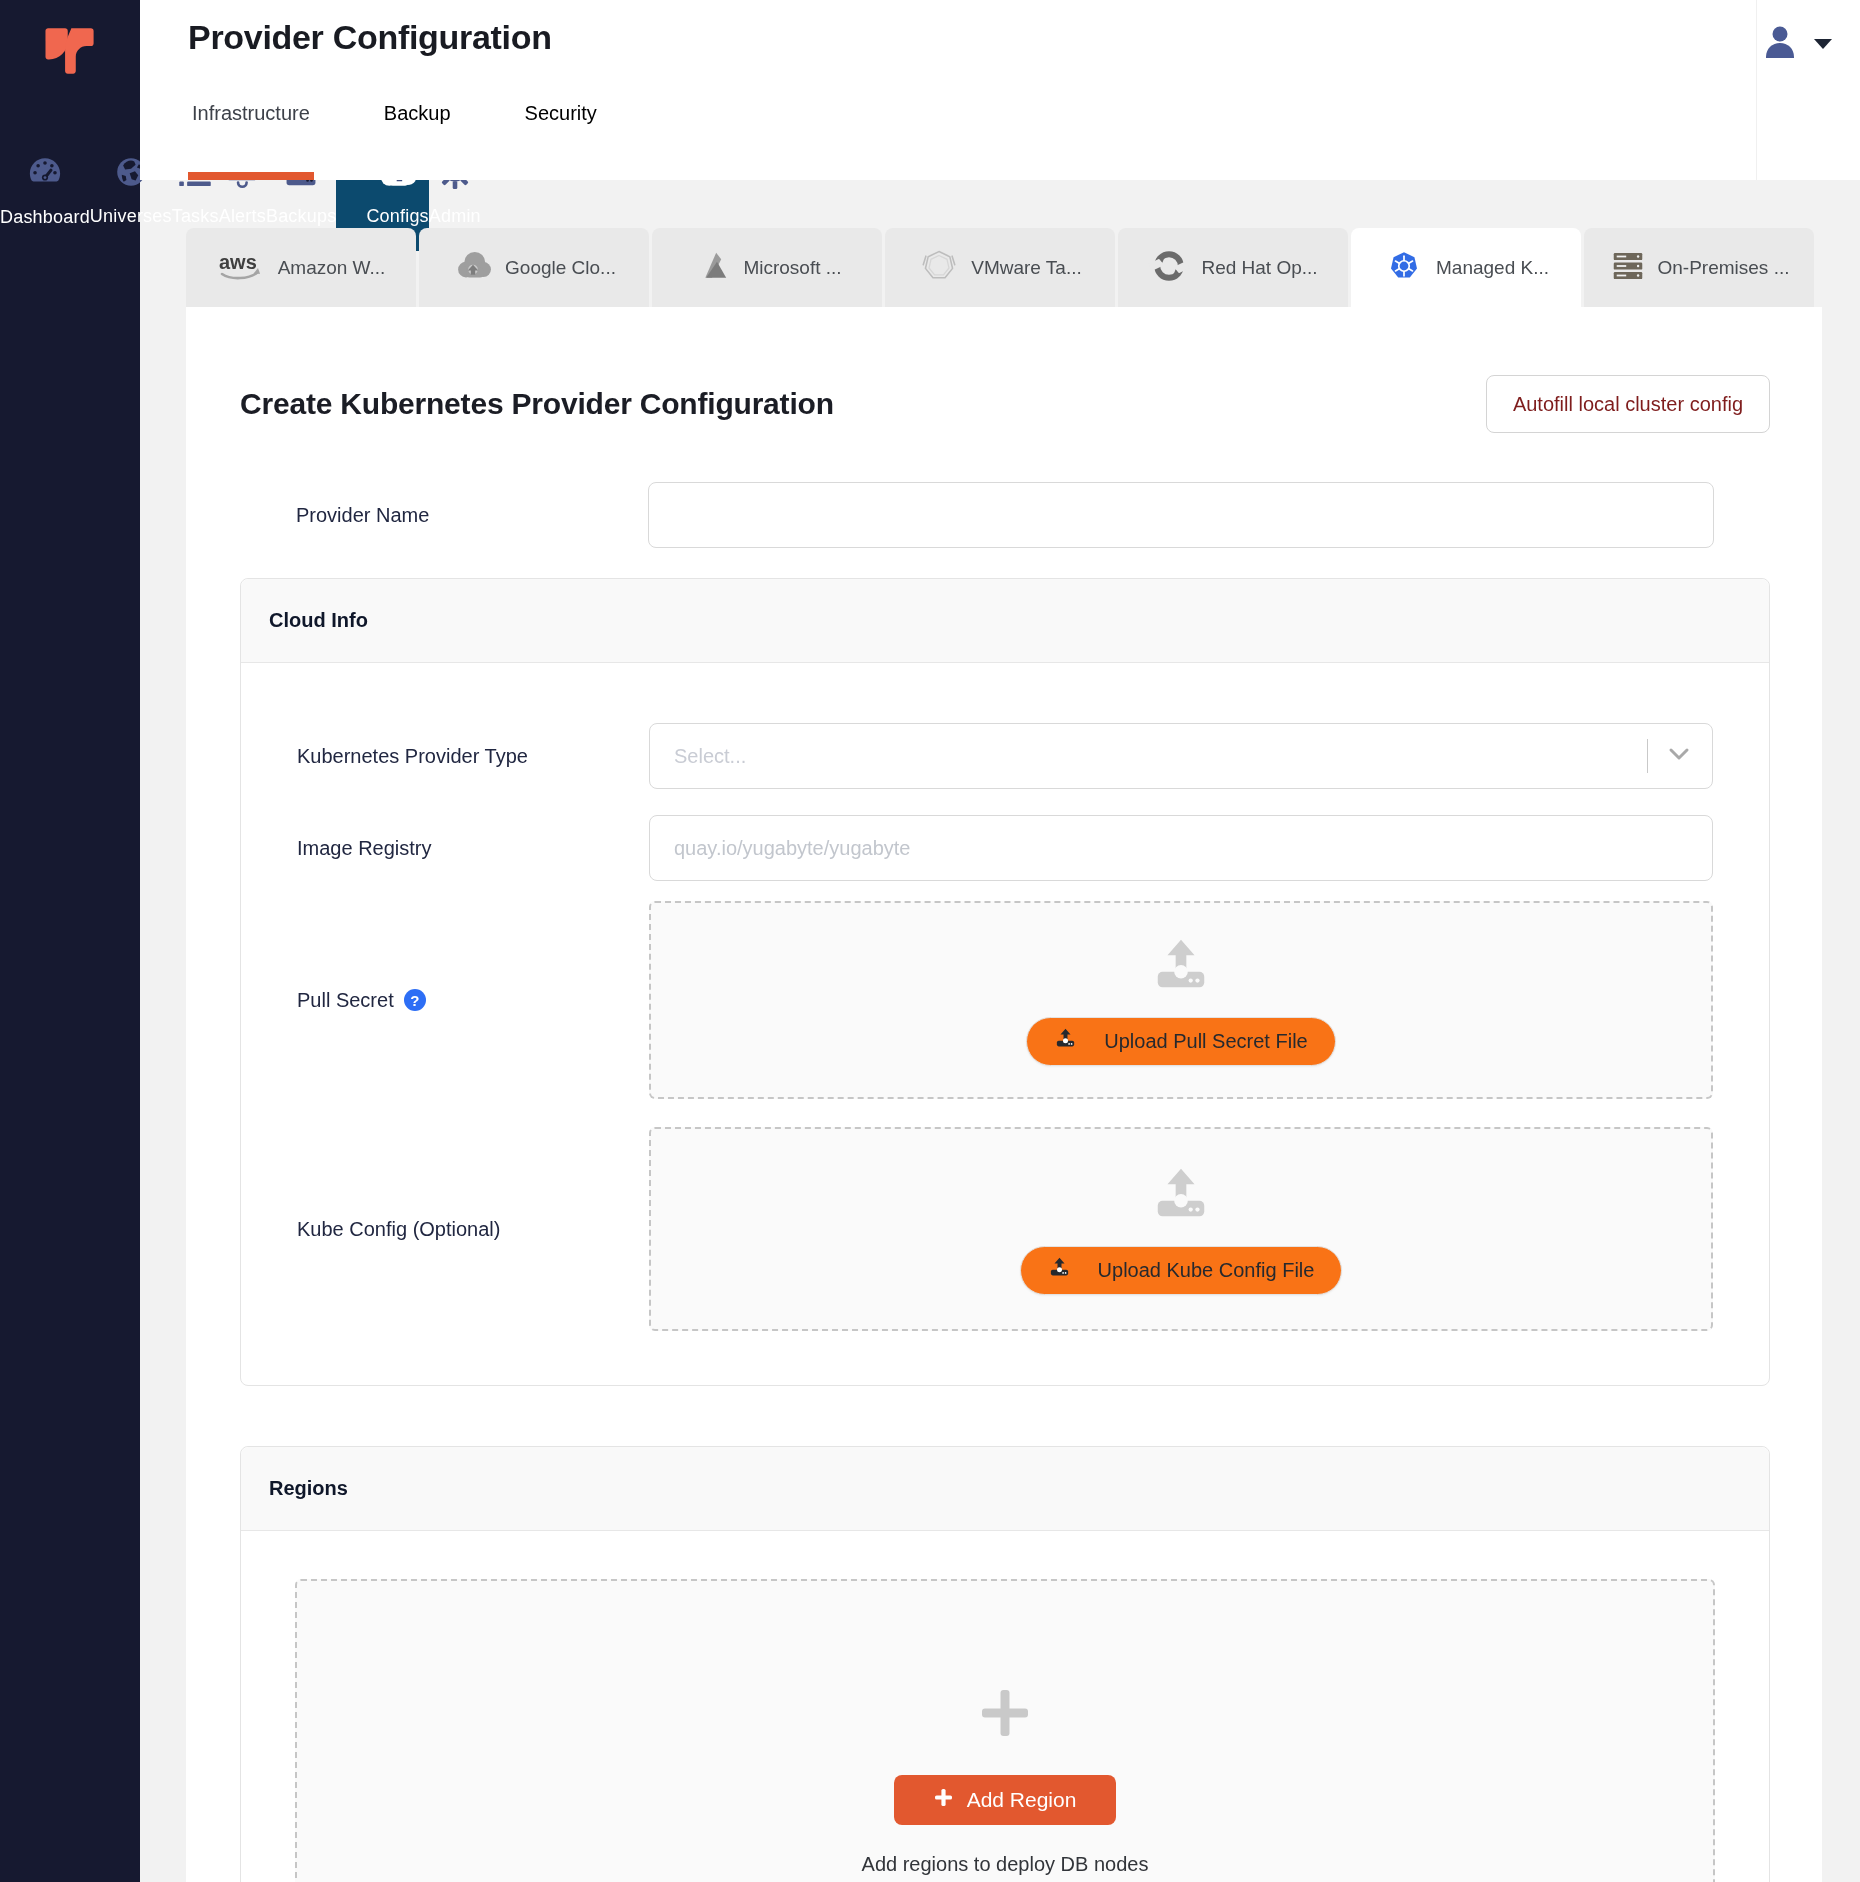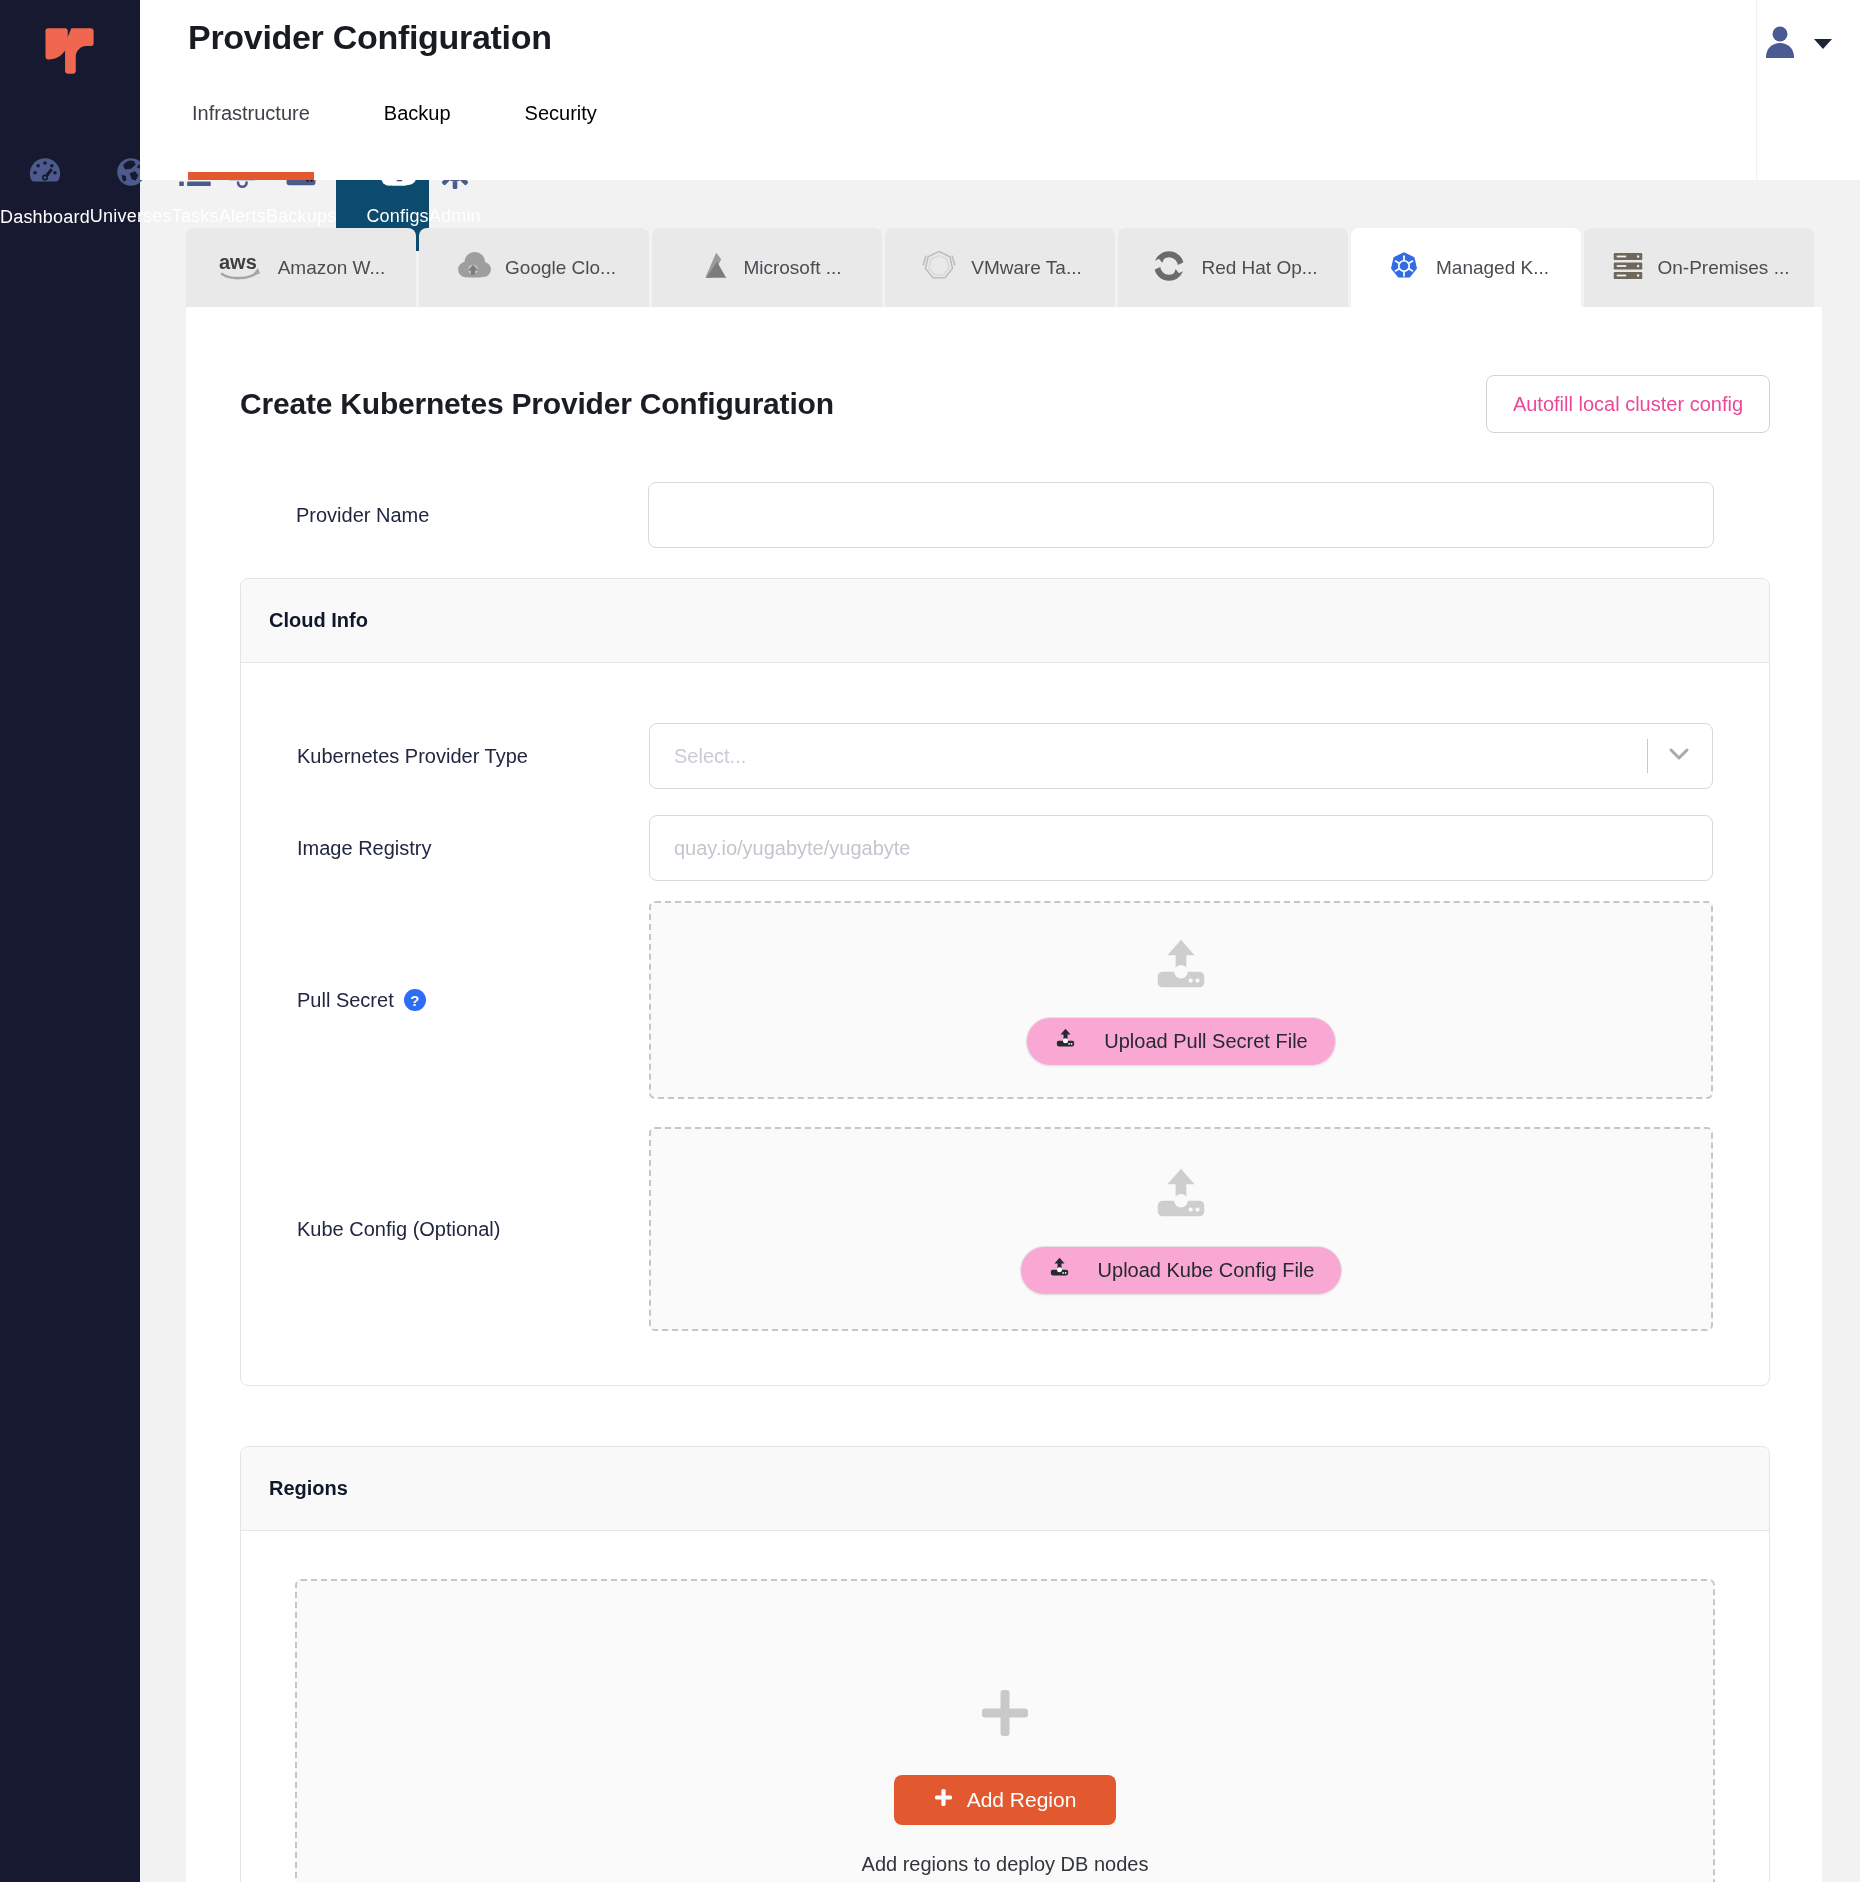--- a/index.html
+++ b/index.html
@@ -32,21 +32,21 @@
   
   .provider-tabs { display:flex; gap:3px; flex:none; }
   .ptab { width:230px; height:79px; background:#e9e9e9; border-radius:8px 8px 0 0; display:flex; align-items:center; justify-content:center; gap:11px; cursor:pointer; }
   .ptab .ptab-label { font-size:19px; color:#494d52; white-space:nowrap; }
   .ptab.active { background:#ffffff; }
 
   
   .card { flex:1; background:#ffffff; overflow:hidden; padding:0 52px 0 54px; }
   .card-head { padding-top:68px; display:flex; align-items:center; justify-content:space-between; }
   .card-head h2 { font-size:30px; font-weight:800; color:#1b1d25; letter-spacing:-.2px; }
-  .ghost-btn { height:58px; padding:0 26px; background:#fff; border:1px solid #d4d4d4; border-radius:8px; font-size:20px; color:#ec4899; font-family:inherit; cursor:pointer; }
+  .ghost-btn { height:58px; padding:0 26px; background:#fff; border:1px solid #d4d4d4; border-radius:8px; font-size:20px; color:#7f1d1d; font-family:inherit; cursor:pointer; }
 
   .form-row { display:flex; align-items:center; padding:0 56px; }
   .flabel { width:352px; flex:none; font-size:20px; color:#212741; display:flex; align-items:center; gap:10px; }
   .fctrl { flex:1; min-width:0; }
   .provider-name-row { margin-top:49px; }
 
   .text-input { width:100%; height:66px; border:1px solid #d9d9d9; border-radius:8px; background:#fff; font-size:20px; color:#25282e; padding:0 24px; outline:none; font-family:inherit; }
   .text-input::placeholder { color:#c2c6cd; opacity:1; }
 
   .select-box { position:relative; height:66px; border:1px solid #d9d9d9; border-radius:8px; background:#fff; display:flex; align-items:center; padding:0 24px; cursor:pointer; }
@@ -60,21 +60,21 @@
   .panel.regions { margin-top:60px; }
   .panel-head { height:84px; background:#f9f9f9; border-bottom:1px solid #e7e7e7; border-radius:8px 8px 0 0; display:flex; align-items:center; padding:0 28px; font-size:20px; font-weight:700; color:#0f172a; }
   .panel-body.cloud-body { padding:60px 0 54px; }
   .row-select { margin-bottom:26px; }
   .row-registry { margin-bottom:20px; }
   .row-pull { margin-bottom:28px; }
 
   .dropzone { border:2px dashed #c6c6c6; border-radius:6px; background:#fafafa; display:flex; flex-direction:column; align-items:center; justify-content:center; cursor:pointer; }
   .dz-pull { height:198px; }
   .dz-kube { height:204px; }
-  .upload-btn { margin-top:16px; display:inline-flex; align-items:center; gap:27px; height:49px; padding:0 27px; background:#f9a8d4; border:1px solid #e3e3e3; border-radius:25px; box-shadow:0 1px 2px rgba(0,0,0,.05); font-size:20px; color:#26292e; font-family:inherit; cursor:pointer; }
+  .upload-btn { margin-top:16px; display:inline-flex; align-items:center; gap:27px; height:49px; padding:0 27px; background:#f97316; border:1px solid #e3e3e3; border-radius:25px; box-shadow:0 1px 2px rgba(0,0,0,.05); font-size:20px; color:#26292e; font-family:inherit; cursor:pointer; }
 
   .panel-body.regions-body { padding:48px 54px 54px; }
   .region-dropzone { border:2px dashed #c6c6c6; border-radius:6px; background:#fafafa; height:314px; display:flex; flex-direction:column; align-items:center; padding-top:104px; }
   .primary-btn { margin-top:30px; display:inline-flex; align-items:center; justify-content:center; gap:14px; height:50px; padding:0 40px; background:#e2582f; border:none; border-radius:8px; color:#ffffff; font-size:21px; font-weight:500; font-family:inherit; cursor:pointer; }
   .helper-text { margin-top:28px; font-size:20px; color:#32353a; }
 
   .help-badge { width:22px; height:22px; border-radius:50%; background:#2d6ef5; color:#fff; font-size:15px; font-weight:700; display:inline-flex; align-items:center; justify-content:center; flex:none; }
 </style>
 </head>
 <body>

